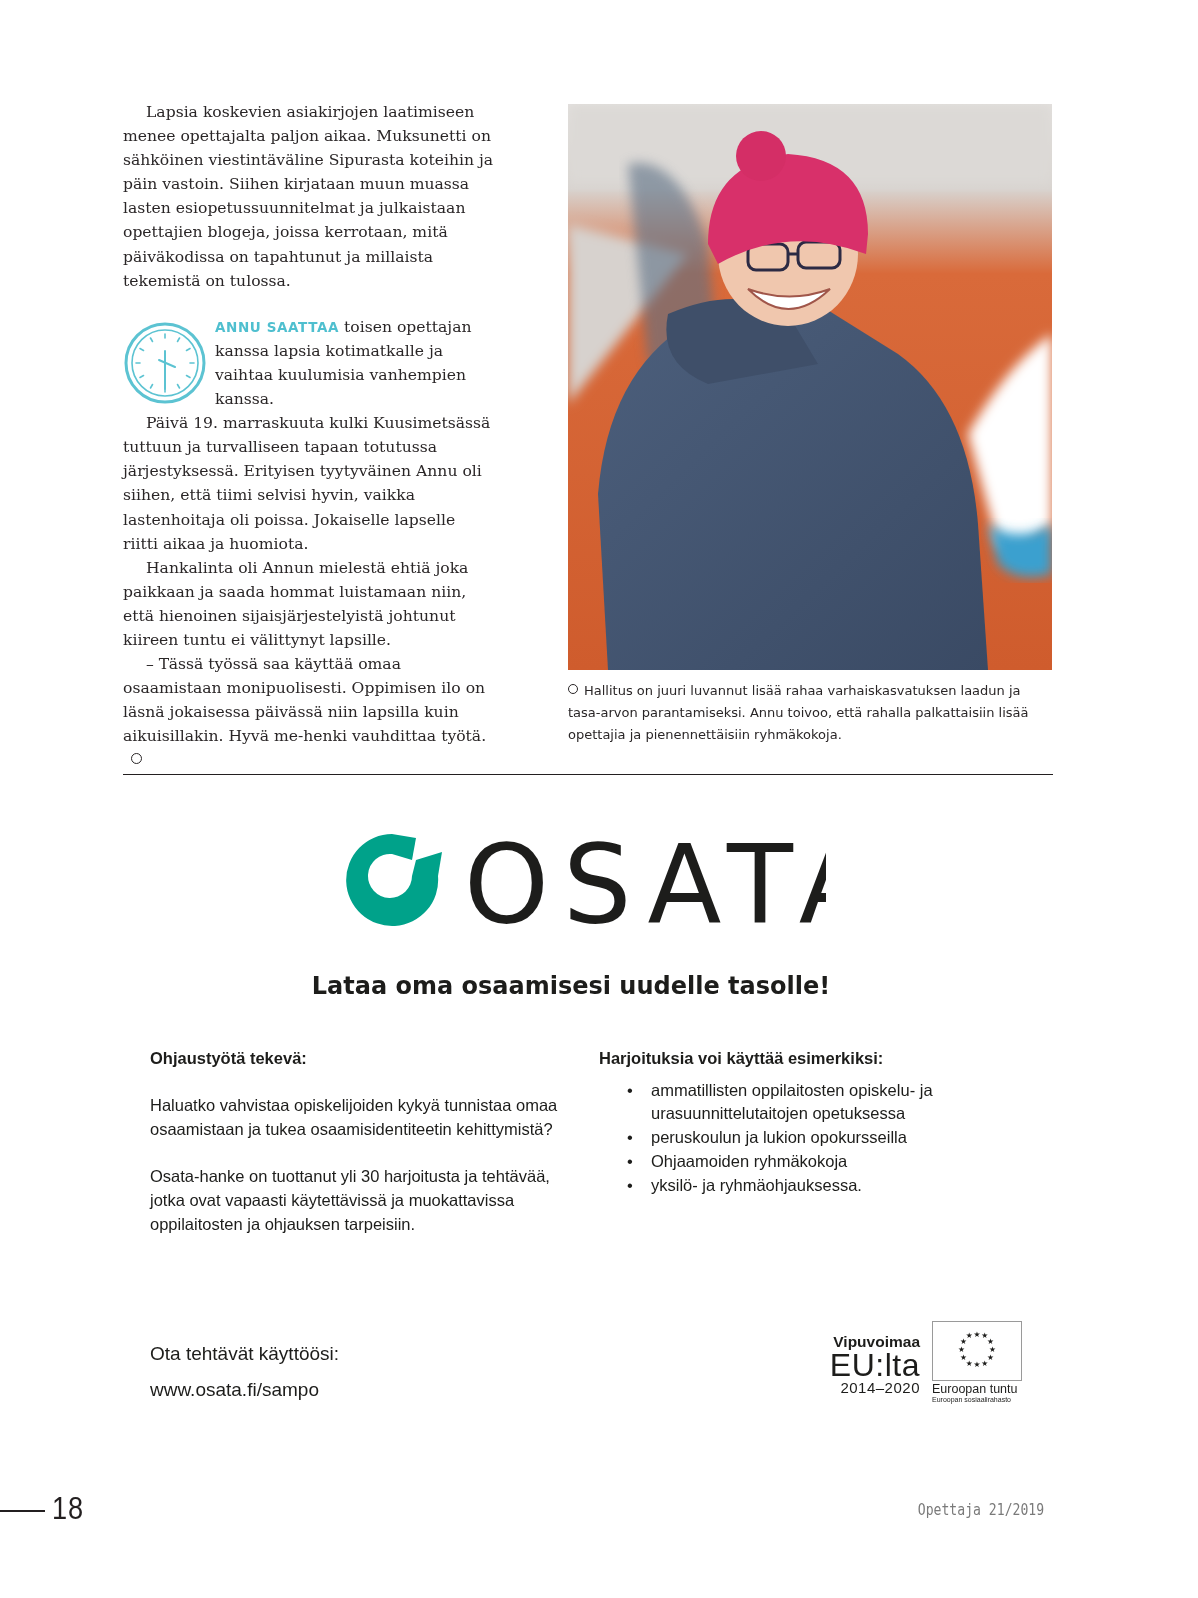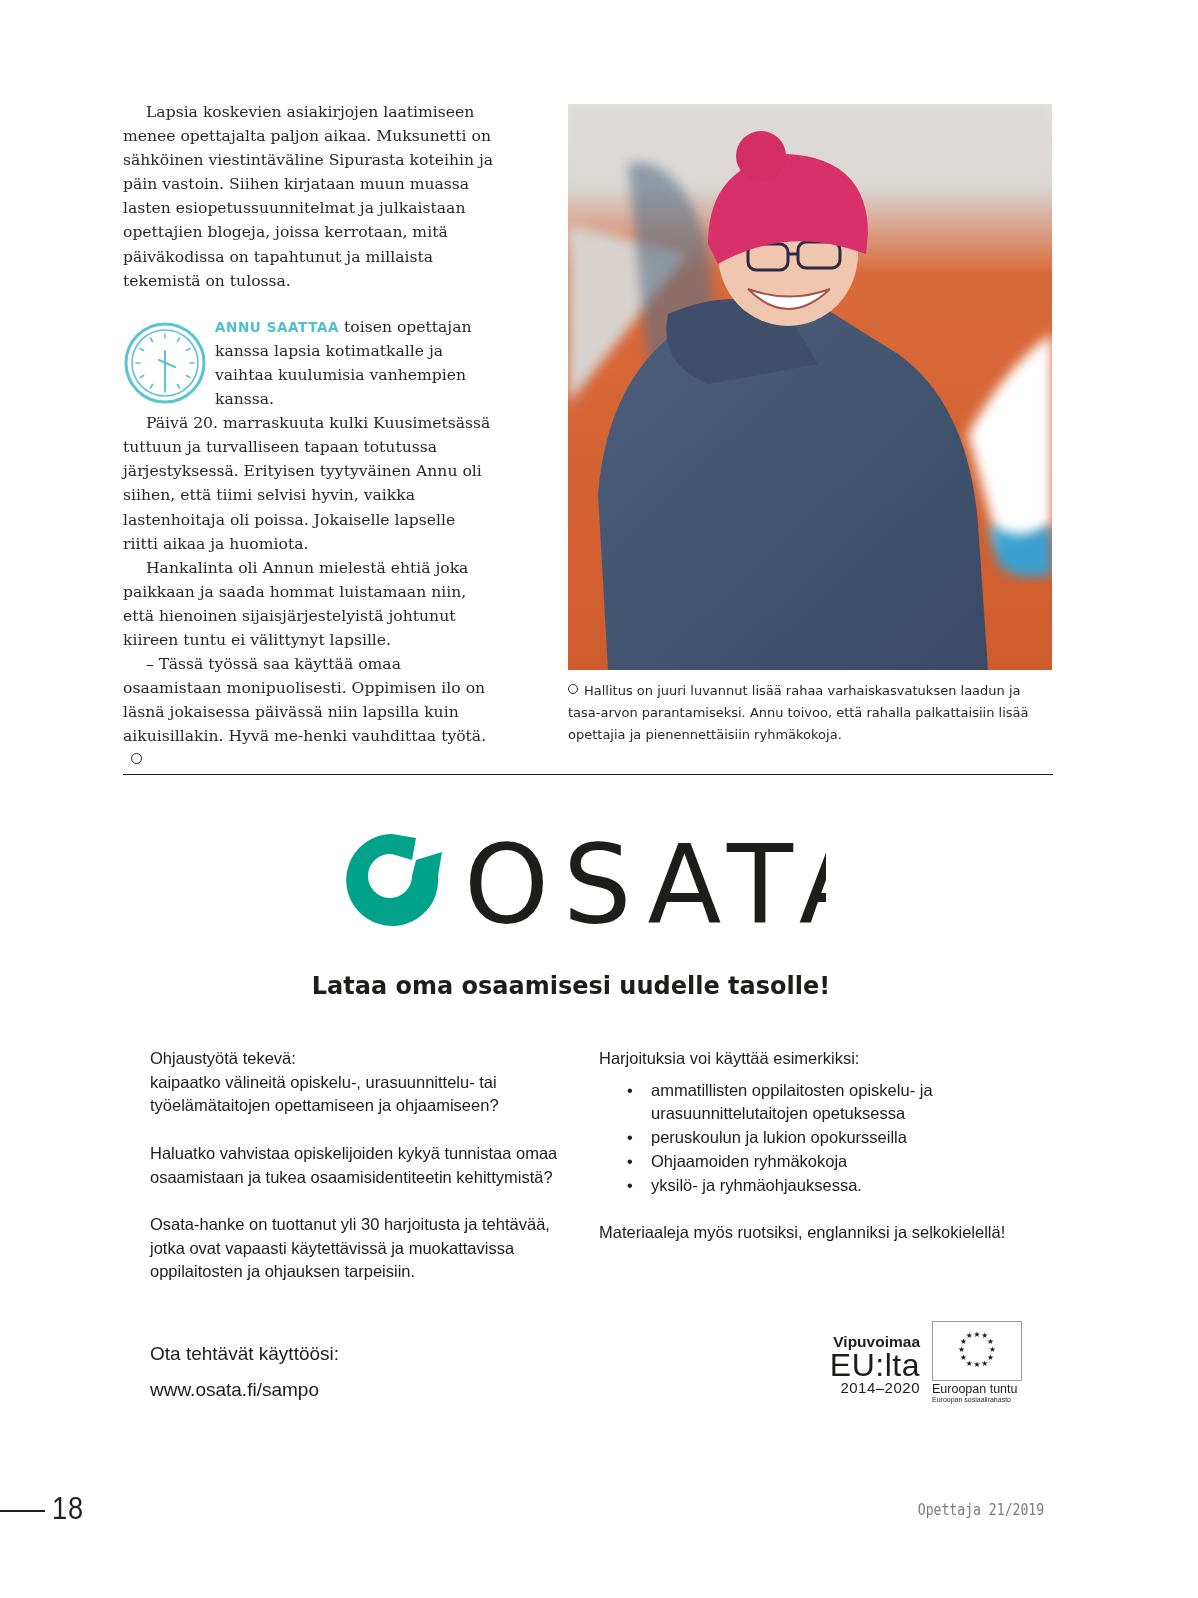--- a/index.html
+++ b/index.html
@@ -35,21 +35,21 @@
     font-family: "DejaVu Sans", sans-serif; font-weight: bold; font-size: 24px; color: #1d1d1b;
   }
   .ad-col {
     position: absolute; top: 1047px;
     font-family: "Liberation Sans", sans-serif; font-size: 16.5px; line-height: 23.7px; color: #1d1d1b;
   }
   .ad-col.left { left: 150px; width: 430px; }
   .ad-col.right { left: 599px; width: 420px; }
   .ad-col p { margin: 0; }
   .ad-col p.space { margin-top: 23.7px; }
-  .ad-col .head { font-weight: normal; }
+  .ad-col .head { font-weight: bold; }
   .ad-col ul { margin: 8px; padding: 0; list-style: none; }
   .ad-col li { position: relative; padding-left: 44px; }
   .ad-col li::before { content: "•"; position: absolute; left: 20px; }
 
   .cta {
     position: absolute; left: 150px; top: 1336px;
     font-family: "Liberation Sans", sans-serif; font-size: 19px; line-height: 36px; color: #1d1d1b;
   }
   .eu-block { position: absolute; left: 814px; top: 1320px; width: 212px; height: 90px; }
   .vipu {
@@ -88,21 +88,21 @@
         <line x1="17" y1="56.5" x2="20.5" y2="54.5"></line>
         <line x1="17" y1="27.5" x2="20.5" y2="29.5"></line>
         <line x1="27.5" y1="17" x2="29.5" y2="20.5"></line>
         <line x1="42" y1="42" x2="42" y2="68" stroke-width="2"></line>
         <line x1="42" y1="42" x2="42" y2="30" stroke-width="2"></line>
         <line x1="36" y1="39" x2="52" y2="46" stroke-width="2"></line>
       </g>
     </svg>
     <p class="clock-text"><span class="kicker">ANNU SAATTAA</span><span> toisen opettajan kanssa lapsia kotimatkalle ja vaihtaa kuulumisia vanhempien kanssa.</span></p>
   </div>
-  <p>Päivä 20. marraskuuta kulki Kuusimetsässä tuttuun ja turvalliseen tapaan totutussa järjestyksessä. Erityisen tyytyväinen Annu oli siihen, että tiimi selvisi hyvin, vaikka lastenhoitaja oli poissa. Jokaiselle lapselle riitti aikaa ja huomiota.</p>
+  <p>Päivä 19. marraskuuta kulki Kuusimetsässä tuttuun ja turvalliseen tapaan totutussa järjestyksessä. Erityisen tyytyväinen Annu oli siihen, että tiimi selvisi hyvin, vaikka lastenhoitaja oli poissa. Jokaiselle lapselle riitti aikaa ja huomiota.</p>
   <p>Hankalinta oli Annun mielestä ehtiä joka paikkaan ja saada hommat luistamaan niin, että hienoinen sijaisjärjestelyistä johtunut kiireen tuntu ei välittynyt lapsille.</p>
   <p><span>– Tässä työssä saa käyttää omaa osaamistaan monipuolisesti. Oppimisen ilo on läsnä jokaisessa päivässä niin lapsilla kuin aikuisillakin. Hyvä me-henki vauhdittaa työtä.</span><span class="end-mark"></span></p>
 </div>
 
 <div class="photo">
   <svg viewBox="0 0 484 566" preserveAspectRatio="none">
     <defs>
       <linearGradient id="bg" x1="0" y1="0" x2="0" y2="1">
         <stop offset="0" stop-color="#e4e1df"></stop>
         <stop offset="0.15" stop-color="#d8d3cf"></stop>
@@ -148,34 +148,32 @@
     <path d="M66 46 L92 46 L96 22 L70 30 Z" fill="#00a28a"></path>
     <path d="M46 4 L70 8 L66 30 L46 24 Z" fill="#00a28a"></path>
   </g>
   <text x="118" y="92" font-family="DejaVu Sans, sans-serif" font-size="108" fill="#1d1d1b" letter-spacing="14">OSATA</text>
 </svg>
 
 <div class="tagline">Lataa oma osaamisesi uudelle tasolle!</div>
 
 <div class="ad-col left">
   <p class="head">Ohjaustyötä tekevä:</p>
-  <p>kaipaatko välineitä opiskelu-, urasuunnittelu- tai työelämätaitojen opettamiseen ja ohjaamiseen?</p>
   <p class="space">Haluatko vahvistaa opiskelijoiden kykyä tunnistaa omaa osaamistaan ja tukea osaamisidentiteetin kehittymistä?</p>
   <p class="space">Osata-hanke on tuottanut yli 30 harjoitusta ja tehtävää, jotka ovat vapaasti käytettävissä ja muokattavissa oppilaitosten ja ohjauksen tarpeisiin.</p>
 </div>
 
 <div class="ad-col right">
   <p class="head">Harjoituksia voi käyttää esimerkiksi:</p>
   <ul>
     <li>ammatillisten oppilaitosten opiskelu- ja urasuunnittelutaitojen opetuksessa</li>
     <li>peruskoulun ja lukion opokursseilla</li>
     <li>Ohjaamoiden ryhmäkokoja</li>
     <li>yksilö- ja ryhmäohjauksessa.</li>
   </ul>
-  <p class="space">Materiaaleja myös ruotsiksi, englanniksi ja selkokielellä!</p>
 </div>
 
 <div class="cta">
   <div>Ota tehtävät käyttöösi:</div>
   <div>www.osata.fi/sampo</div>
 </div>
 
 <div class="eu-block">
   <div class="vipu">
     <div class="v1">Vipuvoimaa</div>

